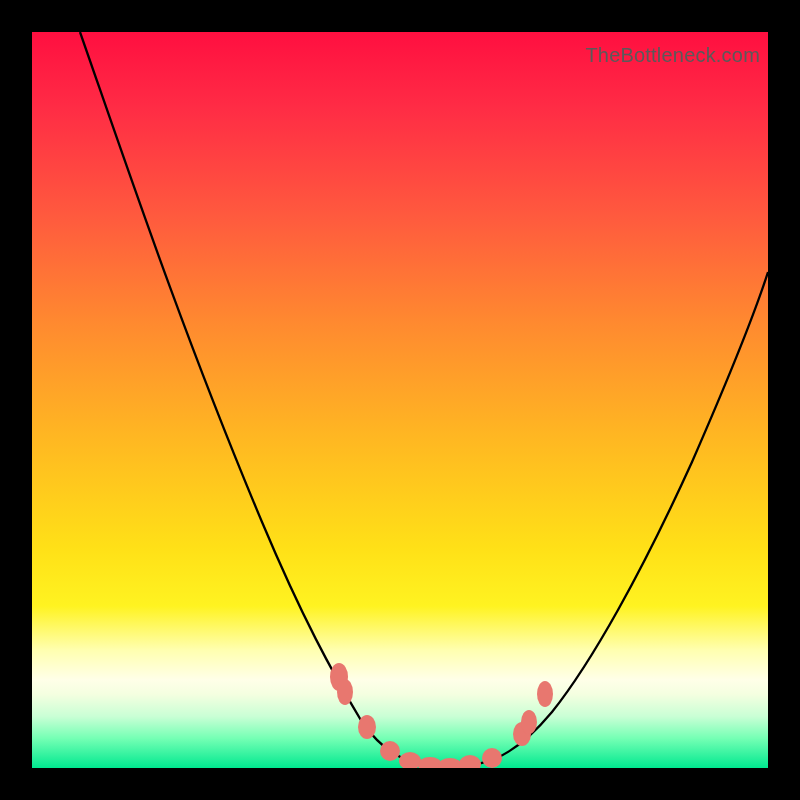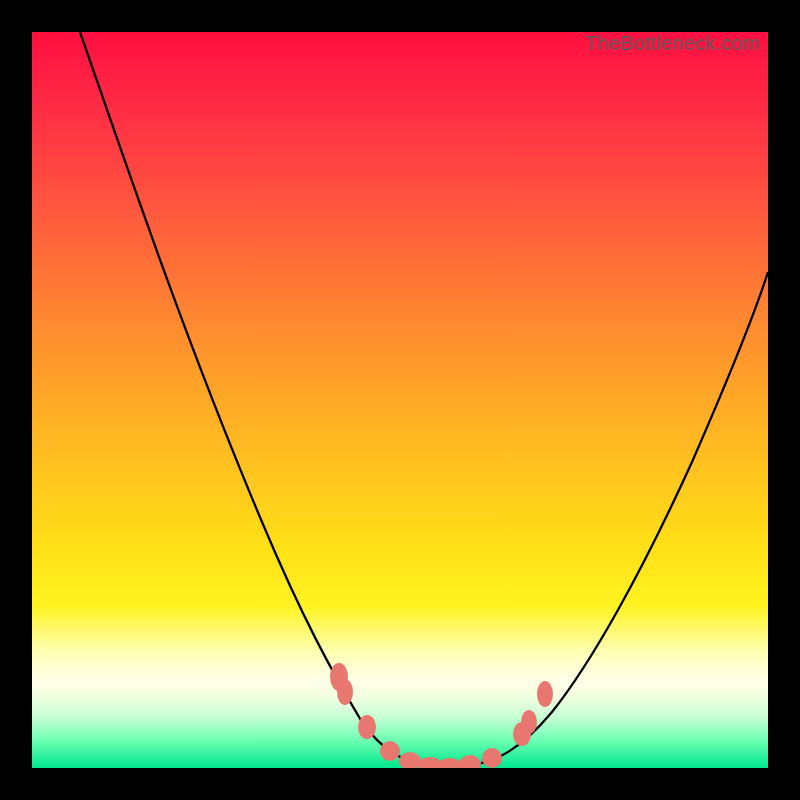--- a/index.html
+++ b/index.html
@@ -37,21 +37,21 @@
       #ffffe8 88%,
       #f4ffe0 90%,
       #c9ffd5 93%,
       #74ffb4 96%,
       #00e88f 100%
     );
     overflow: hidden;
   }
   .watermark {
     position: absolute;
-    top: 0;
+    top: 12px;
     right: 8px;
     font-size: 20px;
     font-weight: 500;
     color: #5a5a5a;
     letter-spacing: 0.2px;
     pointer-events: none;
   }
   svg.curve {
     position: absolute;
     left: 0;

